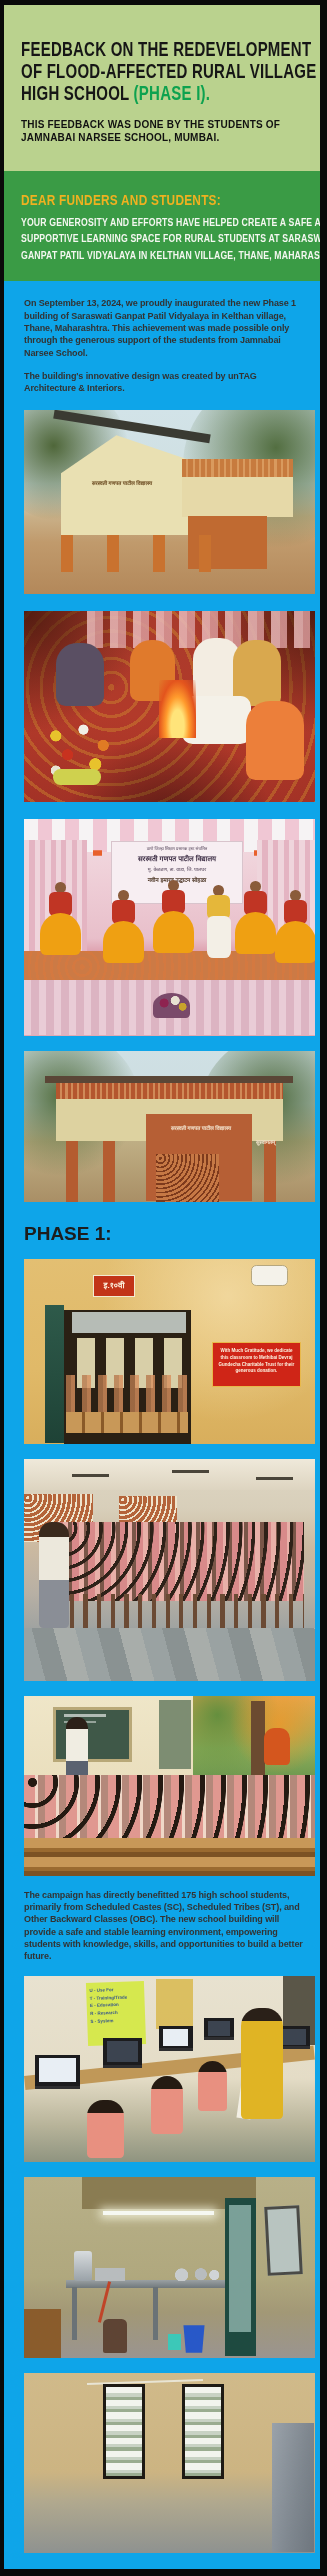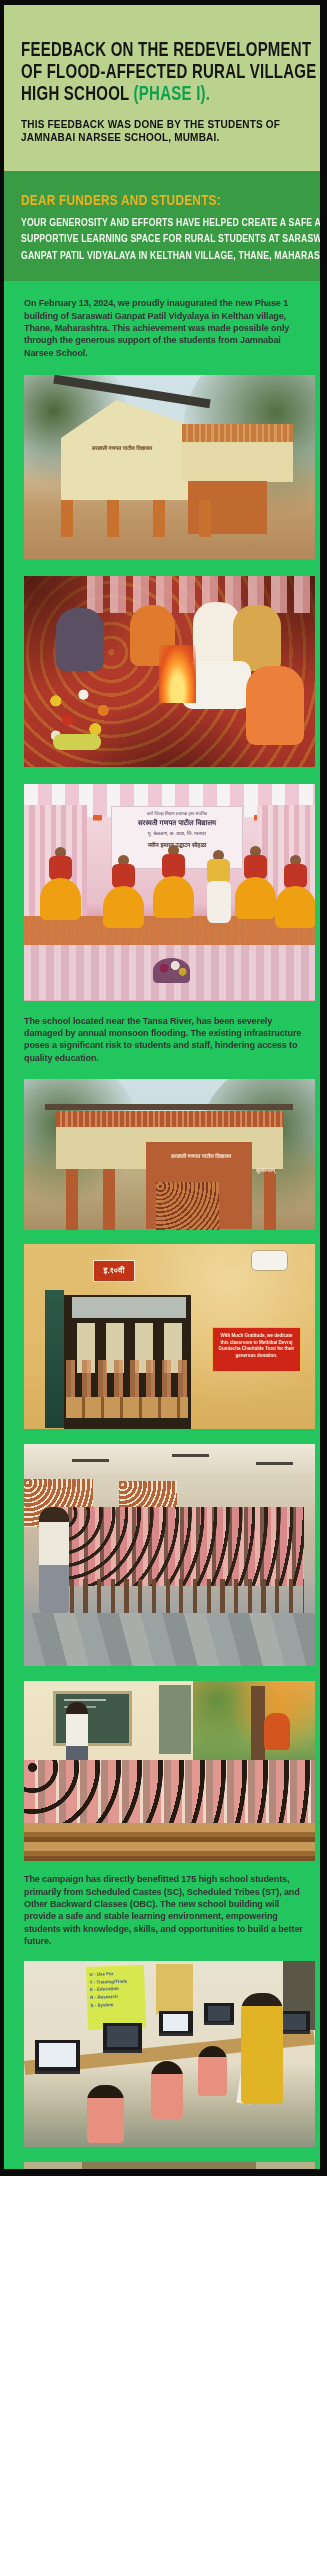--- a/index.html
+++ b/index.html
@@ -2,23 +2,23 @@
 <html style="font-size:8.5px"><head>
 <meta charset="utf-8">
 <style>
   html,body{margin:0;padding:0;background:#ffffff;}
   *{box-sizing:border-box;}
   body{font-family:"Liberation Sans", sans-serif;}
 
   .page{
     position:relative;
     width:328px;
-    height:2176px;
+    height:2576px;
     margin:0;
-    background:#22c55e;
+    background:#0ea5e9;
     border-top:5.3px solid #0a0a0a;
     border-left:4.2px solid #0a0a0a;
     border-right:8px solid #0a0a0a;
     border-bottom:7.4px solid #0a0a0a;
     overflow:hidden;
   }
 
   
   .header{
     background:#bad28e;
@@ -293,21 +293,22 @@
 
   <section class="banner">
     <div class="cond greeting">DEAR FUNDERS AND STUDENTS:</div>
     <div class="msgwrap">
       <div class="cond msgline">YOUR GENEROSITY AND EFFORTS HAVE HELPED CREATE A SAFE AND</div>
       <div class="cond msgline">SUPPORTIVE LEARNING SPACE FOR RURAL STUDENTS AT SARASWATI</div>
       <div class="cond msgline">GANPAT PATIL VIDYALAYA IN KELTHAN VILLAGE, THANE, MAHARASHTRA.</div>
     </div>
   </section>
 
-  <p class="textblock">On February 13, 2024, we proudly inaugurated the new Phase 1 building of Saraswati Ganpat Patil Vidyalaya in Kelthan village, Thane, Maharashtra. This achievement was made possible only through the generous support of the students from Jamnabai Narsee School.</p>
+  <p class="textblock">On September 13, 2024, we proudly inaugurated the new Phase 1 building of Saraswati Ganpat Patil Vidyalaya in Kelthan village, Thane, Maharashtra. This achievement was made possible only through the generous support of the students from Jamnabai Narsee School.</p>
+  <p class="textblock" style="margin-top:10.6px;">The building's innovative design was created by unTAG Architecture &amp; Interiors.</p>
 
   <figure class="photo ph1">
     <div class="abs tree-l"></div>
     <div class="abs tree-r"></div>
     <div class="abs roof"></div>
     <div class="abs gable"></div>
     <div class="abs wing"></div>
     <div class="abs wing-jali"></div>
     <div class="abs stair-block"></div>
     <div class="abs stilts"></div>
@@ -366,37 +367,37 @@
         <div class="skirt"></div>
       </div>
     <div class="abs dancer" style="left:251px;top:71px;">
         <div class="head"></div>
         <div class="top"></div>
         <div class="skirt"></div>
       </div>
     <div class="abs bouquet"></div>
   </figure>
 
-  <p class="textblock" style="margin-top:13.7px;">The school located near the Tansa River, has been severely damaged by annual monsoon flooding. The existing infrastructure poses a significant risk to students and staff, hindering access to quality education.</p>
 
   <figure class="photo ph4" style="margin-top:15px;">
     <div class="abs tree-l"></div>
     <div class="abs tree-r"></div>
     <div class="abs roof"></div>
     <div class="abs jali-top"></div>
     <div class="abs wall"></div>
     <div class="abs orange-wall"></div>
     <div class="abs jali-big"></div>
     <div class="abs stilt" style="left:42px;"></div>
     <div class="abs stilt" style="left:79px;"></div>
     <div class="abs stilt" style="left:240px;"></div>
     <div class="abs name">सरस्वती गणपत पाटील विद्यालय</div>
     <div class="abs welcome">सुस्वागतम्</div>
   </figure>
 
+  <h2 class="phase-heading">PHASE 1:</h2>
 
   <figure class="photo ph5" style="margin-top:13.7px;">
     <div class="abs doorframe"></div>
     <div class="abs doorway"></div>
     <div class="abs ceilwin"></div>
     <div class="abs win" style="left:53px;"></div>
     <div class="abs win" style="left:82px;"></div>
     <div class="abs win" style="left:111px;"></div>
     <div class="abs win" style="left:140px;"></div>
     <div class="abs kids"></div>

